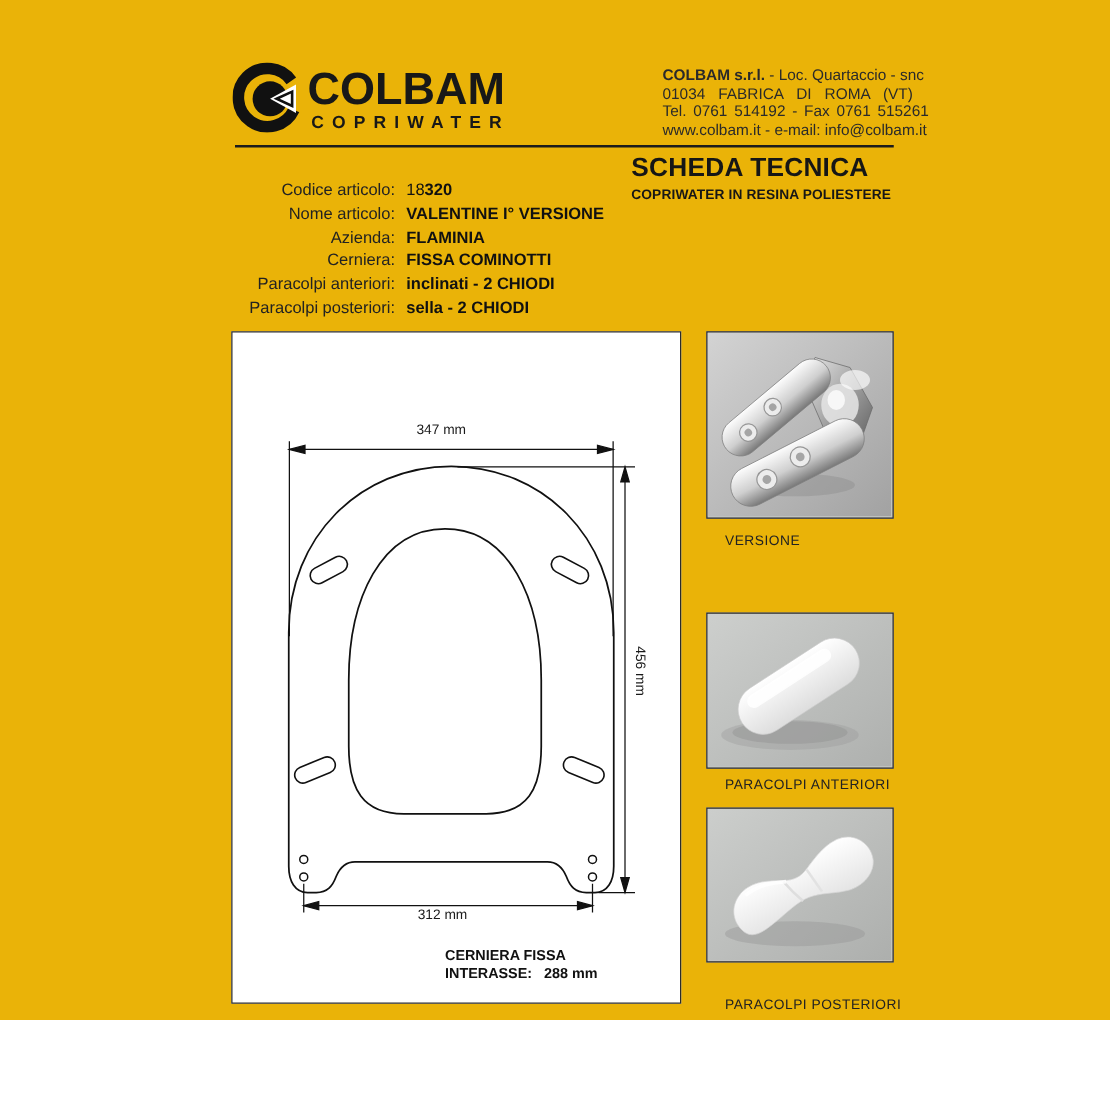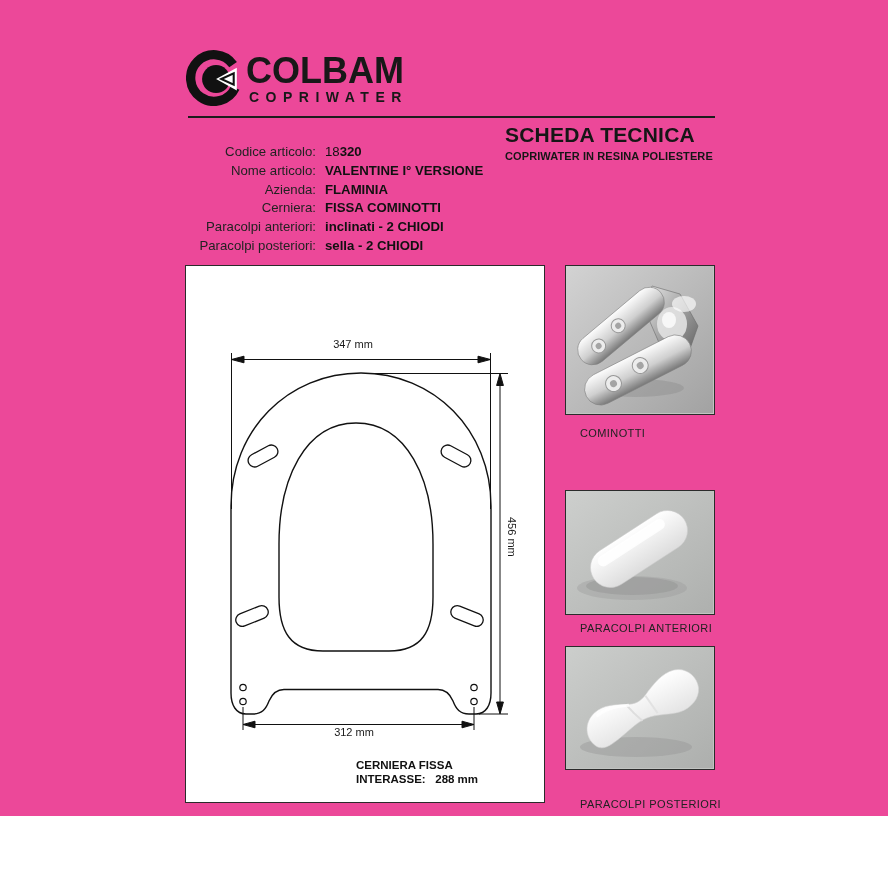--- a/index.html
+++ b/index.html
@@ -1,16 +1,16 @@
 <!DOCTYPE html>
 <html><head>
 <meta charset="utf-8">
 <style>
   html,body{margin:0;padding:0;background:#fff;}
-  #page{position:relative;width:888px;height:816px;background:#ec4899;overflow:hidden;
+  #page{position:relative;width:888px;height:816px;background:#eab308;overflow:hidden;
         font-family:"Liberation Sans",sans-serif;color:#1a1a1a;}
   .abs{position:absolute;}
 
   
   #brand-text{position:absolute;left:246px;top:50px;font-size:36px;font-weight:bold;
               letter-spacing:0px;color:#181818;}
   #brand-sub{position:absolute;left:249px;top:89px;font-size:14px;font-weight:bold;
              letter-spacing:6.5px;color:#181818;}
   #company{position:absolute;left:530px;top:53px;width:232px;font-size:12.3px;
            line-height:14.6px;color:#2a2a2a;}
@@ -61,20 +61,26 @@
     <svg width="56" height="56" viewBox="0 0 54 54">
       <path d="M 45.4 14.1 A 22.5 22.5 0 1 0 47.4 36.5" fill="none" stroke="#111" stroke-width="9"></path>
       <circle cx="29" cy="28" r="13.5" fill="#111"></circle>
       <polygon points="29,28 49,17 49,39" fill="#fff"></polygon>
       <polygon points="34,28 46,22.5 46,33.5" fill="#fff" stroke="#111" stroke-width="2"></polygon>
     </svg>
   </div>
   <div id="brand-text">COLBAM</div>
   <div id="brand-sub">COPRIWATER</div>
 
+  <div id="company">
+    <div><span class="b">COLBAM s.r.l.</span><span class="pre"> - Loc. Quartaccio - snc</span></div>
+    <div class="ws8">01034 FABRICA DI ROMA (VT)</div>
+    <div class="ws2">Tel. 0761 514192 - Fax 0761 515261</div>
+    <div>www.colbam.it - e-mail: info@colbam.it</div>
+  </div>
 
   <div id="hrule"></div>
 
   <div id="title-block">
     <div id="sheet-title">SCHEDA TECNICA</div>
     <div id="sheet-subtitle">COPRIWATER IN RESINA POLIESTERE</div>
   </div>
 
   <div id="specs">
     <div class="spec-row">
@@ -208,21 +214,21 @@
       <g transform="translate(72,104) rotate(-27)">
         <rect x="-58" y="-16" width="116" height="32" rx="16" fill="url(#chr1)" stroke="#818181" stroke-width="0.6"></rect>
         <circle cx="-28" cy="1" r="8" fill="#ececec" stroke="#979797"></circle>
         <circle cx="-28" cy="1" r="3.5" fill="#a5a5a5"></circle>
         <circle cx="4" cy="-3" r="8" fill="#ececec" stroke="#979797"></circle>
         <circle cx="4" cy="-3" r="3.5" fill="#a5a5a5"></circle>
       </g>
       <ellipse cx="118" cy="38" rx="12" ry="8" fill="#ffffff" opacity="0.65"></ellipse>
     </svg>
   </div>
-  <div class="photo-label" id="fig-hinge-label">COMINOTTI</div>
+  <div class="photo-label" id="fig-hinge-label">VERSIONE</div>
 
   <div class="photo-box" id="fig-front">
     <svg width="147" height="122" viewBox="0 0 147 122">
       <defs>
         <linearGradient id="pbg2" x1="0" y1="0" x2="1" y2="1">
           <stop offset="0" stop-color="#cdcfcd"></stop>
             <stop offset="1" stop-color="#aeb0ae"></stop>
         </linearGradient>
         <linearGradient id="pill1" x1="0" y1="0" x2="0" y2="1">
           <stop offset="0" stop-color="#ffffff"></stop>

